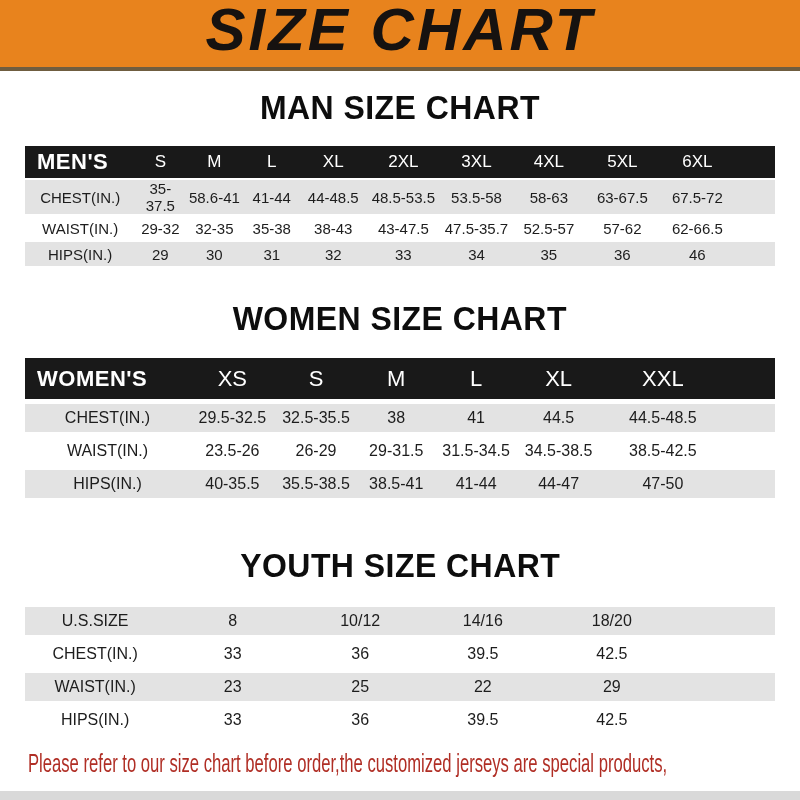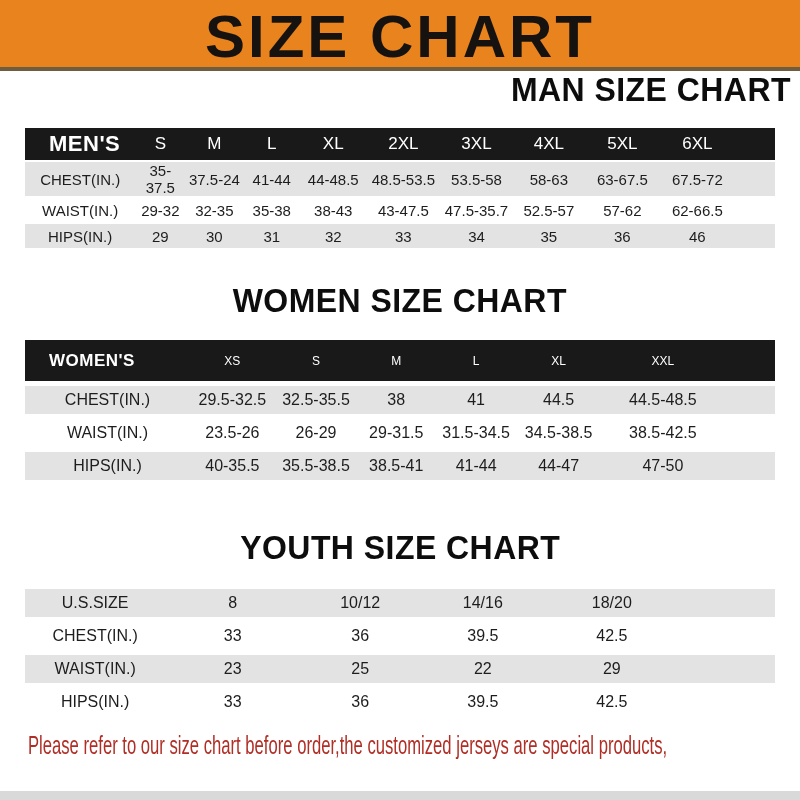--- a/index.html
+++ b/index.html
@@ -4,51 +4,51 @@
 <style>
   html,body{margin:0;padding:0;}
   body{
     width:800px;height:800px;position:relative;overflow:hidden;
     background:#ffffff;
     font-family:"Liberation Sans", sans-serif;
   }
   
   .banner{
     height:67px;background:#E8831D;border-bottom:4px solid #6f5d40;
-    display:flex;align-items:flex-end;justify-content:center;
+    display:flex;align-items:flex-start;justify-content:center;font-style:italic;
   }
   .banner-title{
     font-size:60px;font-weight:bold;color:#161210;letter-spacing:3px;
     line-height:1;transform:scaleY(1.0);white-space:nowrap;
   }
   
   .section-title{text-align:center;font-weight:bold;color:#0d0d0d;line-height:36px;}
   .title-inner{display:inline-block;font-size:34px;transform:scaleX(0.94);white-space:nowrap;letter-spacing:0.5px;}
-  #sec-men .section-title{text-align:right;}
+  #sec-men .section-title{margin-top:18px;}
   #sec-women .section-title{margin-top:32px;}
   #sec-youth .section-title{margin-top:44px;}
   
   table.size-table{
     width:750px;margin:0 auto;table-layout:fixed;
     border-collapse:separate;border-spacing:0 5px;
   }
   #sec-men table.size-table{border-spacing:0 2px;margin-top:12px;}
   #sec-women table.size-table{margin-top:10px;}
   #sec-youth table.size-table{margin-top:12px;}
   th{background:#191919;color:#ffffff;font-weight:normal;text-align:center;padding:0;}
   td{padding:0;text-align:center;color:#1d1d1d;background:#ffffff;}
   tr.stripe td{background:#E3E3E3;}
-  th.corner{font-weight:bold;text-align:left;padding-left:24px;letter-spacing:0.5px;}
+  th.corner{font-weight:bold;text-align:left;padding-left:12px;letter-spacing:0.5px;}
   
   #sec-men th{height:32px;font-size:17px;}
   #sec-men th.corner{font-size:22px;}
   #sec-men td{height:24px;font-size:15px;}
   
-  #sec-women th,#sec-youth th{height:41px;font-size:12px;}
-  #sec-women th.corner,#sec-youth th.corner{font-size:17px;}
+  #sec-women th,#sec-youth th{height:41px;font-size:22px;}
+  #sec-women th.corner,#sec-youth th.corner{font-size:22px;}
   #sec-women td,#sec-youth td{height:28px;font-size:16px;}
   
   .footer{margin-top:8px;padding-left:28px;color:#B02E25;}
   .footer-line{line-height:32px;white-space:nowrap;}
   .footer-line > span{
     display:inline-block;font-size:26px;transform:scaleX(0.64);
     transform-origin:0 50%;white-space:nowrap;
   }
   .bottom-strip{
     position:absolute;left:0;right:0;bottom:0;height:9px;background:#D9D9D9;
@@ -89,21 +89,21 @@
       <th>2XL</th>
       <th>3XL</th>
       <th>4XL</th>
       <th>5XL</th>
       <th>6XL</th>
       <th></th>
     </tr>
     <tr class="stripe">
       <td>CHEST(IN.)</td>
       <td>35-37.5</td>
-      <td>37.5-24</td>
+      <td>58.6-41</td>
       <td>41-44</td>
       <td>44-48.5</td>
       <td>48.5-53.5</td>
       <td>53.5-58</td>
       <td>58-63</td>
       <td>63-67.5</td>
       <td>67.5-72</td>
       <td></td>
     </tr>
     <tr>

